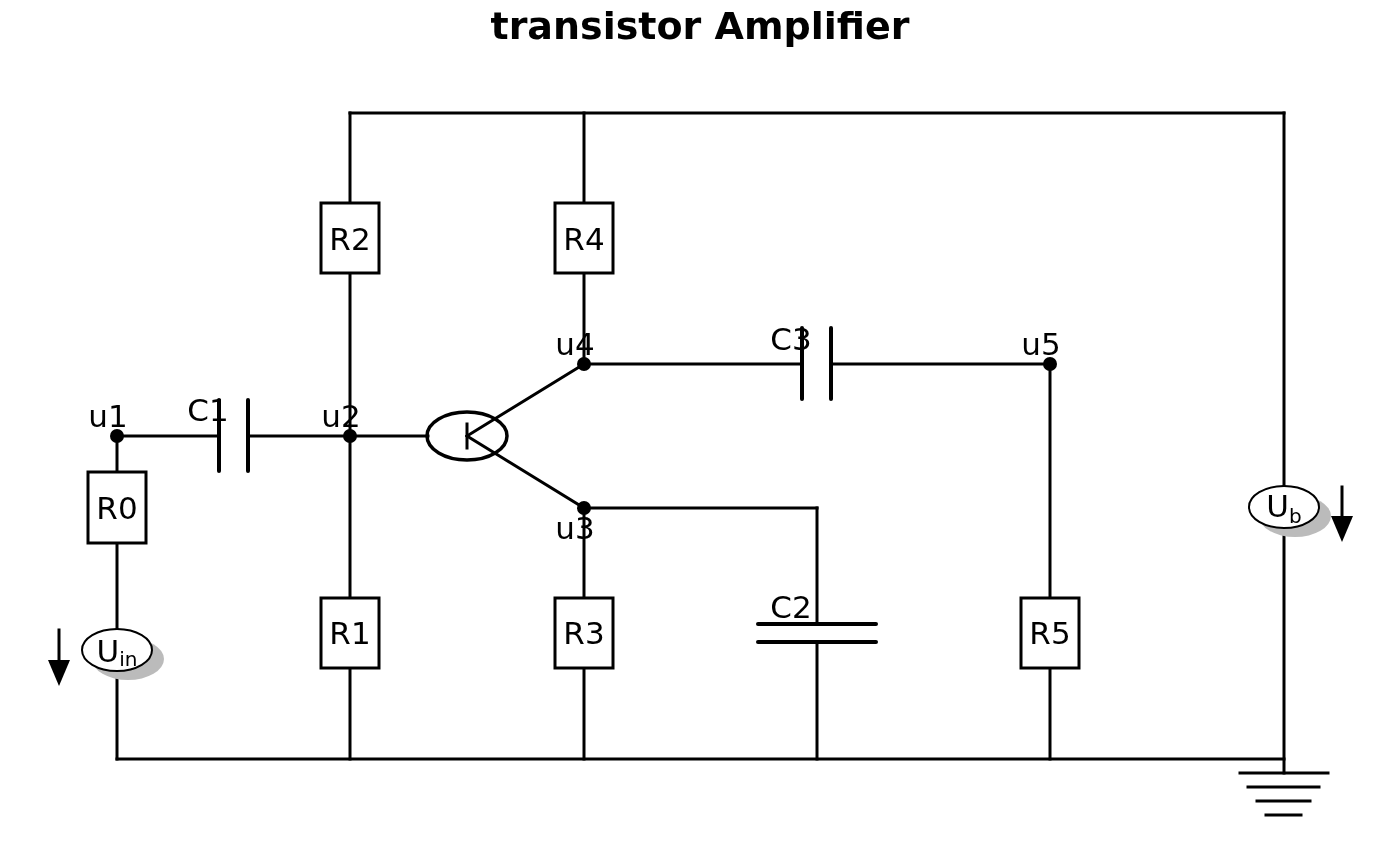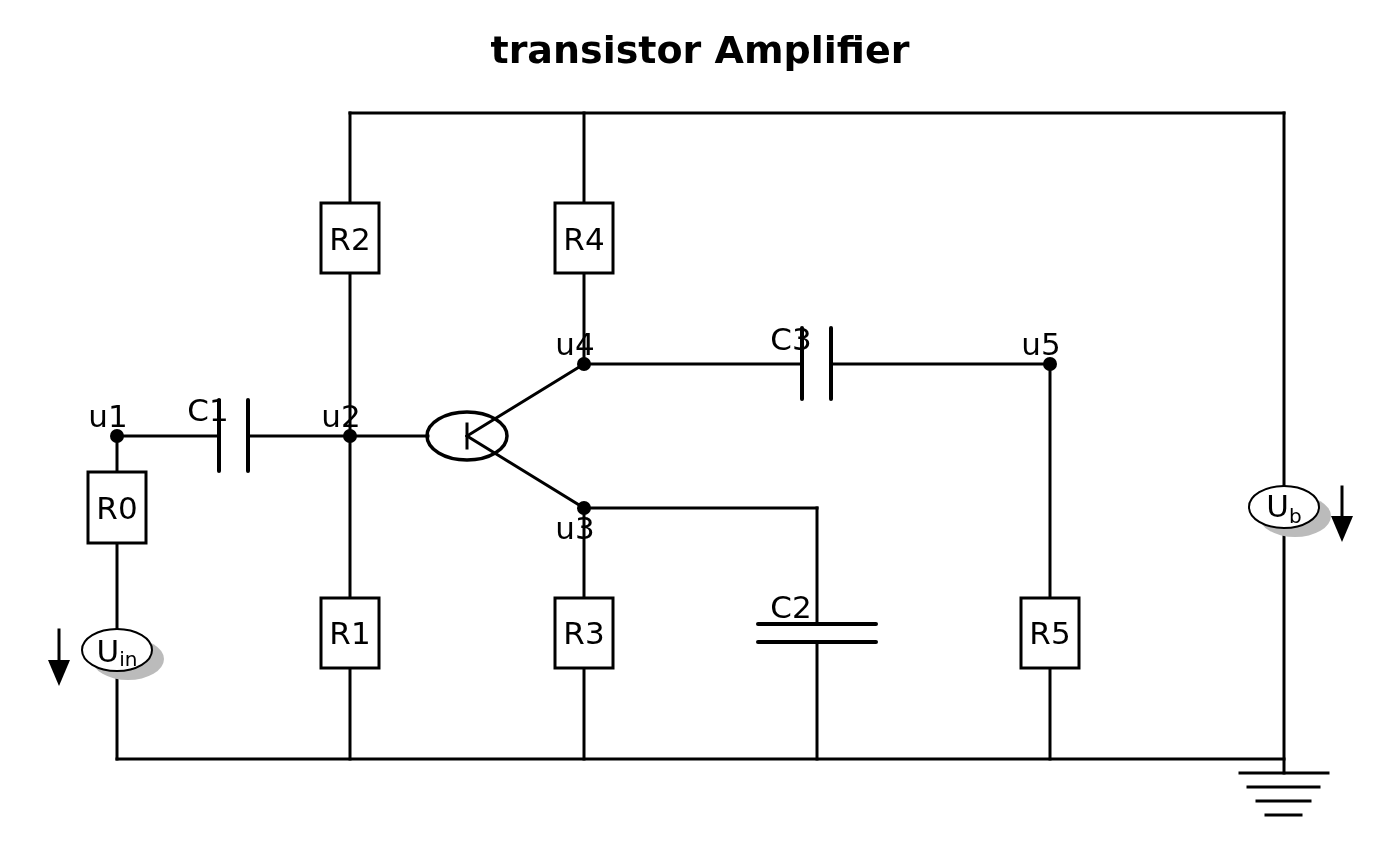--- a/index.html
+++ b/index.html
@@ -1,18 +1,18 @@
 <!DOCTYPE html>
 <html><head>
 <meta charset="utf-8">
 <style>
   html, body { margin: 0; padding: 0; background: #ffffff; }
   body { width: 1400px; height: 866px; overflow: hidden; position: relative; }
   #title {
-    position: absolute; left: 0; top: 28px; width: 1400px; text-align: center;
+    position: absolute; left: 0; top: 4px; width: 1400px; text-align: center;
     font-family: "DejaVu Sans", sans-serif; font-weight: bold; font-size: 38px; color: #000;
   }
   svg { position: absolute; left: 0; top: 0; }
   .wire { stroke: #000; stroke-width: 3; fill: none; stroke-linecap: square; }
   .plate { stroke: #000; stroke-width: 4; fill: none; stroke-linecap: round; }
   .box { stroke: #000; stroke-width: 3; fill: #fff; }
   .lbl { font-family: "DejaVu Sans", sans-serif; font-size: 31px; fill: #000; }
   .node { fill: #000; }
   .src { stroke: #000; stroke-width: 2; fill: #fff; }
   .shadow { fill: #bbbbbb; }

